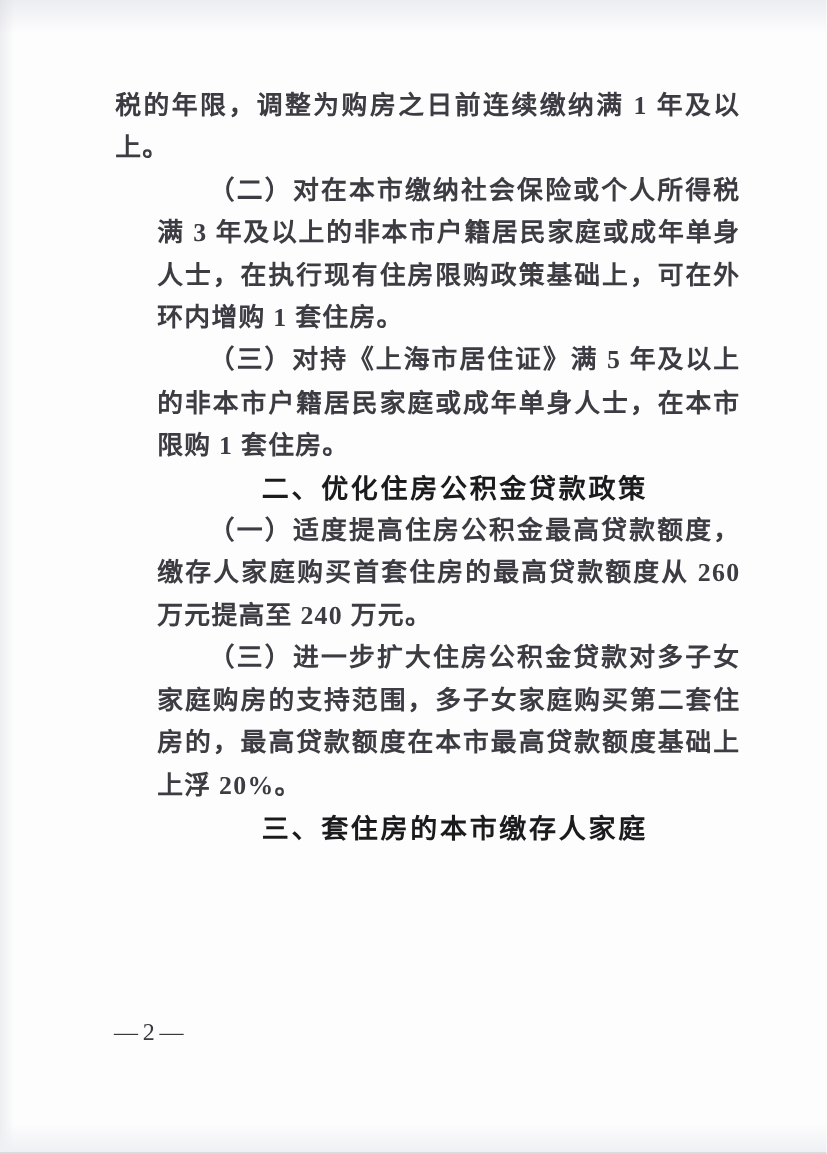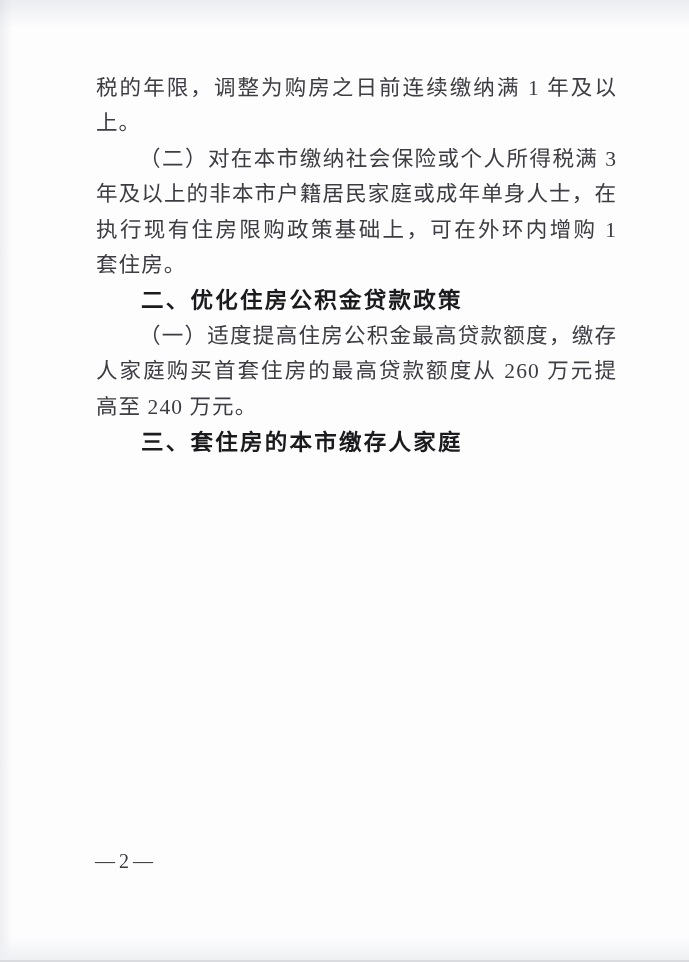--- a/index.html
+++ b/index.html
@@ -42,35 +42,37 @@
     color: var(--ink, #3c3c42);
     font-size: 21.5px;
     line-height: 35.4px;
     letter-spacing: 0.05em;
     text-align: justify;
     text-justify: inter-ideograph;
   }
   .para {
     margin: 0;
     padding: 0;
+    font-weight: bold;
   }
   .para.indent {
     text-indent: 2em;
+    margin-left: 35px;
   }
   .heading {
     margin: 0;
     padding: 0;
     font-family: "Liberation Sans", "DejaVu Sans", sans-serif;
     font-weight: 700;
     color: var(--heading-ink, #1b1b1d);
     font-size: 22.5px;
     line-height: 35.4px;
     letter-spacing: 0.1em;
     text-indent: 2em;
-    text-align: left;
+    text-align: center;
   }
   .page-number {
     position: absolute;
     left: 95px;
     top: 850px;
     font-size: 20px;
     letter-spacing: 4px;
     color: #38383d;
   }
 </style>
@@ -78,21 +80,23 @@
 <body>
 
 <div class="scan-page">
 
   <div class="edge-top"></div>
   <div class="edge-left"></div>
 
   <div class="text-block">
     <p class="para">税的年限，调整为购房之日前连续缴纳满 1 年及以上。</p>
     <p class="para indent">（二）对在本市缴纳社会保险或个人所得税满 3 年及以上的非本市户籍居民家庭或成年单身人士，在执行现有住房限购政策基础上，可在外环内增购 1 套住房。</p>
+    <p class="para indent">（三）对持《上海市居住证》满 5 年及以上的非本市户籍居民家庭或成年单身人士，在本市限购 1 套住房。</p>
     <h2 class="heading">二、优化住房公积金贷款政策</h2>
     <p class="para indent">（一）适度提高住房公积金最高贷款额度，缴存人家庭购买首套住房的最高贷款额度从 260 万元提高至 240 万元。</p>
+    <p class="para indent">（三）进一步扩大住房公积金贷款对多子女家庭购房的支持范围，多子女家庭购买第二套住房的，最高贷款额度在本市最高贷款额度基础上上浮 20%。</p>
     <h2 class="heading">三、套住房的本市缴存人家庭</h2>
   </div>
 
   <div class="page-number">—2—</div>
 
   <div class="edge-bottom"></div>
 </div>
 
 </body></html>

